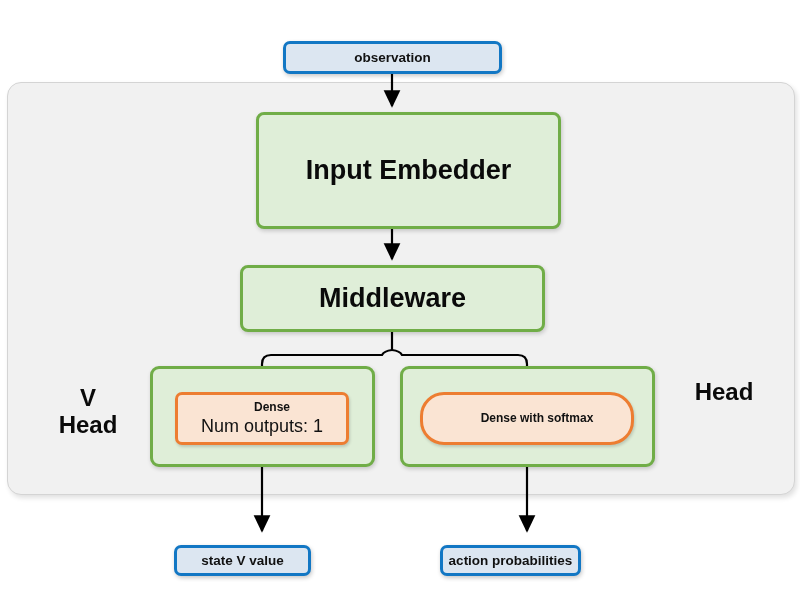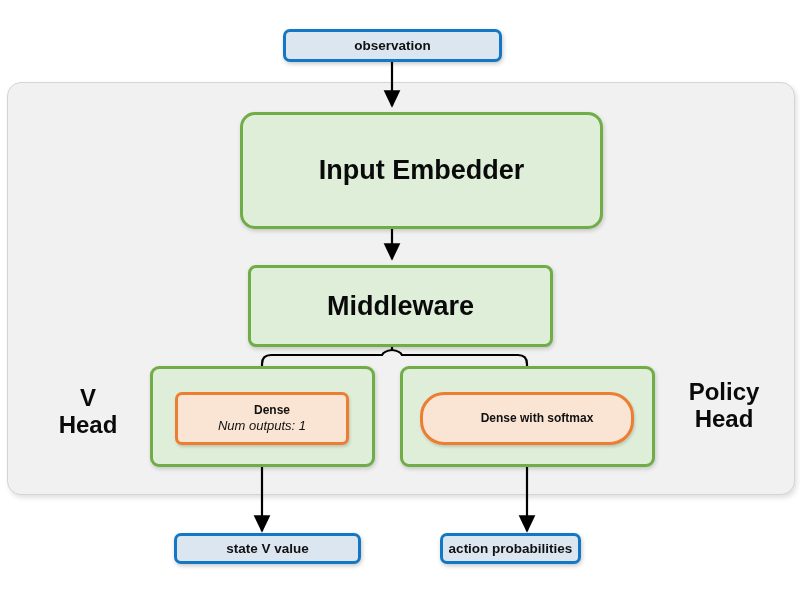--- a/index.html
+++ b/index.html
@@ -55,20 +55,21 @@
 
   
   .io-box {
     background: #dce6f1;
     border: 3px solid #1277c4;
     border-radius: 7px;
     box-shadow: 1px 2px 4px rgba(0,0,0,0.22);
     color: #111111;
     font-weight: bold;
     font-size: 13.5px;
+    margin-top: 12px;
   }
 
   
   .green-box {
     background: #dfeed8;
     border: 3px solid #70ad47;
     border-radius: 8px;
     box-shadow: 1px 2px 4px rgba(0,0,0,0.18);
     color: #0a0a0a;
     font-weight: bold;
@@ -96,23 +97,22 @@
     z-index: 12;
   }
   .orange-title {
     font-weight: bold;
     font-size: 12px;
     line-height: 1.25;
     padding-left: 20px;
   }
   .orange-sub {
     font-weight: normal;
-    font-size: 13px;
+    font-size: 18px;
     line-height: 1.25;
-    font-style: italic;
   }
 
   
   .head-label {
     position: absolute;
     text-align: center;
     font-weight: bold;
     font-size: 24px;
     color: #0a0a0a;
     line-height: 1.12;
@@ -145,52 +145,51 @@
 
     <path d="M262,452 L262,531" stroke="#000000" stroke-width="2.2" fill="none" marker-end="url(#arrowhead)"></path>
 
     <path d="M527,452 L527,531" stroke="#000000" stroke-width="2.2" fill="none" marker-end="url(#arrowhead)"></path>
   </svg>
 
   <div class="node io-box" style="left:283px; top:29px; width:219px; height:33px;">
     <span>observation</span>
   </div>
 
-  <div class="node green-box big" style="left:240px; top:112px; width:363px; height:117px;border-radius:15px;">
+  <div class="node green-box big" style="left:256px; top:112px; width:305px; height:117px;">
     <span>Input Embedder</span>
   </div>
 
-  <div class="node green-box big" style="left:248px; top:265px; width:305px; height:82px;">
+  <div class="node green-box big" style="left:240px; top:265px; width:305px; height:67px;">
     <span>Middleware</span>
   </div>
 
   <div class="head-group" style="left:150px; top:366px; width:225px; height:101px;"></div>
 
   <div class="head-label" style="left:38px; top:385px; width:100px;">
     <div>V</div>
     <div>Head</div>
   </div>
 
   <div class="node orange-box" style="left:175px; top:392px; width:174px; height:53px;">
     <span class="orange-title">Dense</span>
     <span class="orange-sub">Num outputs: 1</span>
   </div>
 
   <div class="head-group" style="left:400px; top:366px; width:255px; height:101px;"></div>
 
   <div class="head-label" style="left:663px; top:379px; width:122px;">
-    <div>Policy</div>
     <div>Head</div>
   </div>
 
   <div class="node orange-box" style="left:420px; top:392px; width:214px; height:53px;border-radius:24px;">
     <span class="orange-title">Dense with softmax</span>
   </div>
 
-  <div class="node io-box" style="left:174px; top:533px; width:187px; height:31px;">
+  <div class="node io-box" style="left:174px; top:533px; width:137px; height:31px;">
     <span>state V value</span>
   </div>
 
   <div class="node io-box" style="left:440px; top:533px; width:141px; height:31px;">
     <span>action probabilities</span>
   </div>
 
 </div>
 
 </body></html>

